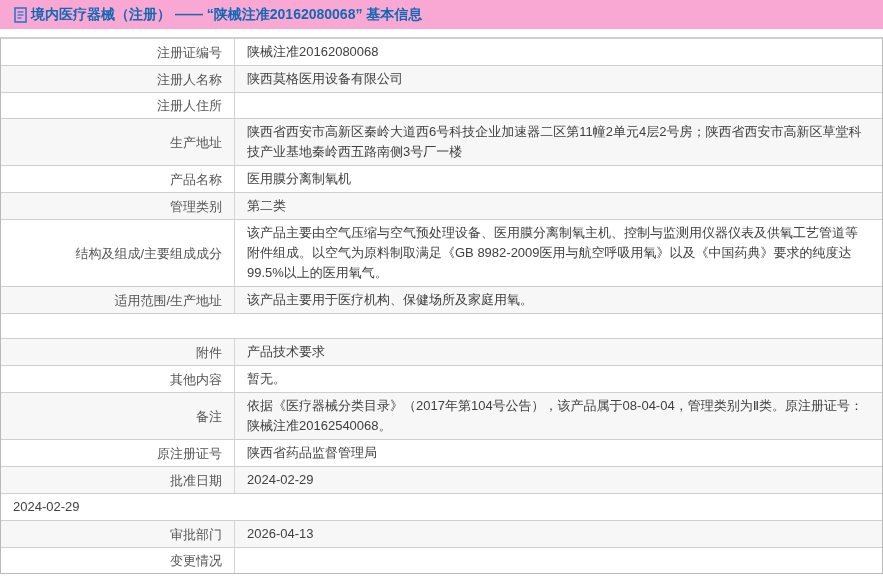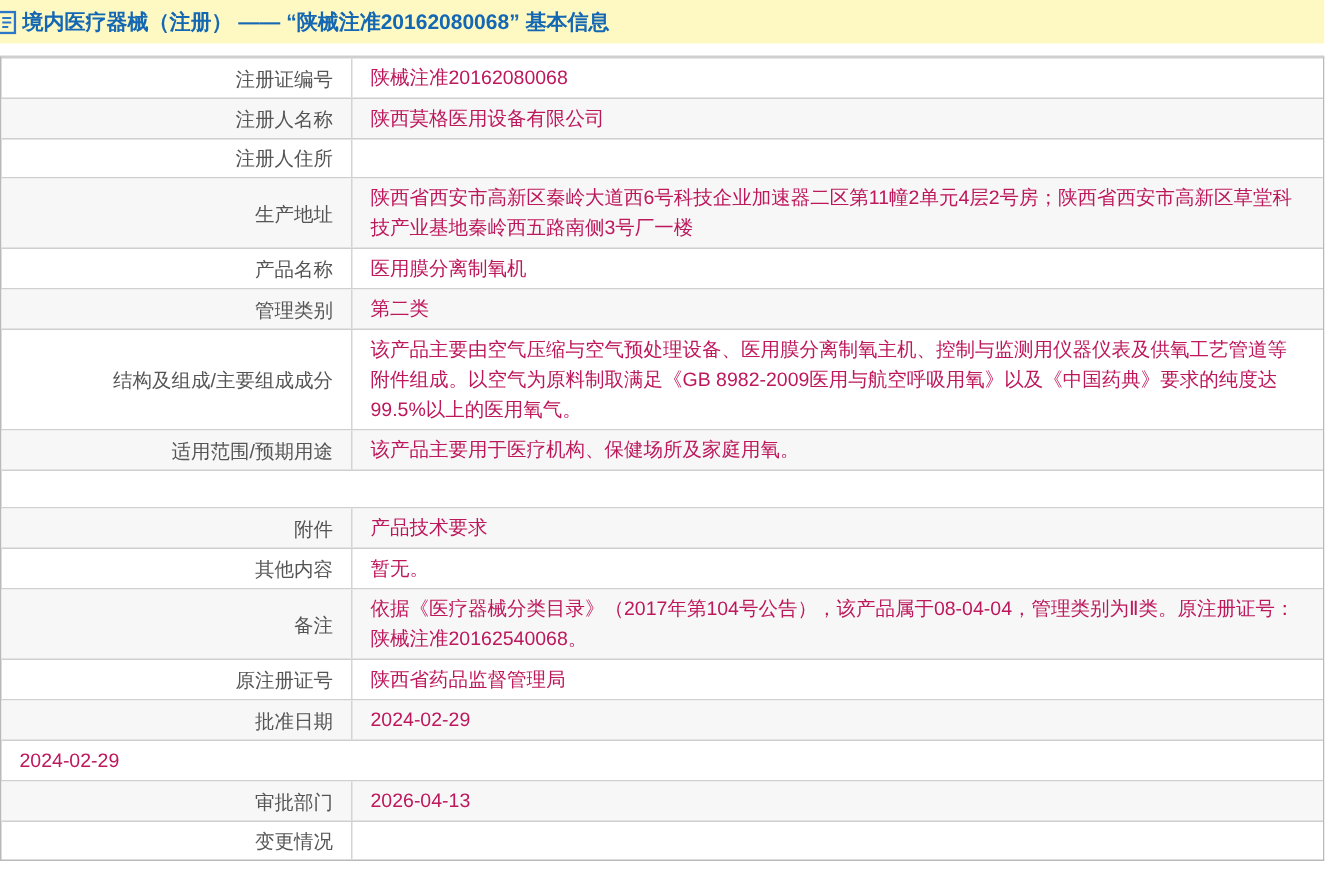--- a/index.html
+++ b/index.html
@@ -6,25 +6,25 @@
   html, body {
     margin: 0; padding: 0;
     background: #ffffff;
     width: 883px;
     font-family: "Liberation Sans", "DejaVu Sans", sans-serif;
   }
   .page { width: 883px; }
 
   
   .header-bar {
-    background: #fef9c3;
+    background: #f9a8d4;
     height: 29px;
     display: flex;
     align-items: center;
-    padding-left: 0;
+    padding-left: 16px;
     overflow: hidden;
   }
   .doc-icon {
     display: inline-block;
     width: 13px; height: 16px;
     margin-left: -2px;
     flex: 0 0 auto;
   }
   .page-title {
     color: #1468b3;
@@ -61,21 +61,21 @@
     padding: 3px 12px 3px 4px;
     color: #555555;
     border-right: 1px solid #d4d4d4;
     line-height: 19px;
   }
   .value-cell {
     flex: 1 1 auto;
     display: flex;
     align-items: center;
     padding: 3px 12px;
-    color: #be185d;
+    color: #404040;
     line-height: 20px;
   }
 </style>
 </head>
 <body>
 
 <div class="page">
 
   <div class="header-bar">
     <span class="doc-icon">
@@ -126,21 +126,21 @@
         <div class="value-cell">第二类</div>
       </div>
       <div class="row">
         <div class="label-cell">
           <span>结构及组成/主要组成成分</span>
         </div>
         <div class="value-cell">该产品主要由空气压缩与空气预处理设备、医用膜分离制氧主机、控制与监测用仪器仪表及供氧工艺管道等附件组成。以空气为原料制取满足《GB 8982-2009医用与航空呼吸用氧》以及《中国药典》要求的纯度达99.5%以上的医用氧气。</div>
       </div>
       <div class="row">
         <div class="label-cell">
-          <span>适用范围/预期用途</span>
+          <span>适用范围/生产地址</span>
         </div>
         <div class="value-cell">该产品主要用于医疗机构、保健场所及家庭用氧。</div>
       </div>
       <div class="row">
         <div class="value-cell"></div>
       </div>
       <div class="row">
         <div class="label-cell">
           <span>附件</span>
         </div>

